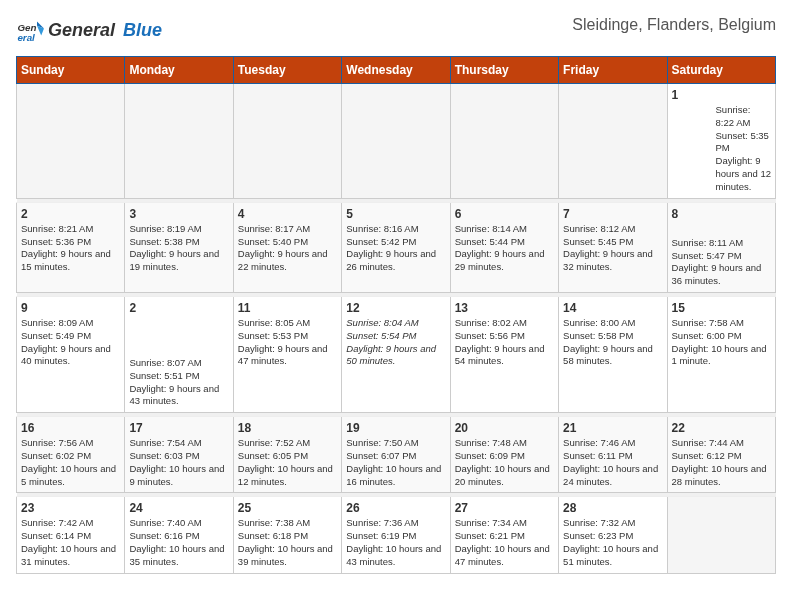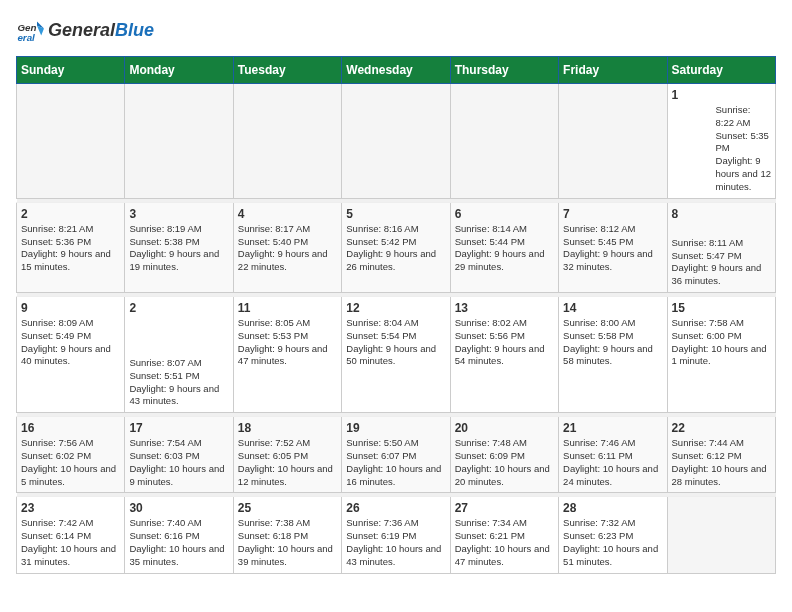--- a/index.html
+++ b/index.html
@@ -46,21 +46,21 @@
     }
     .location-title {
       font-size: 16px;
       color: #555;
     }
     .calendar {
       width: 100%;
       border-collapse: collapse;
     }
     .calendar th {
-      background: #15803d;
+      background: #c2410c;
       color: #fff;
       font-size: 12px;
       font-weight: bold;
       padding: 6px 4px;
       text-align: left;
       border: 1px solid #1a5da0;
     }
     .calendar td {
       border: 1px solid #ccc;
       vertical-align: top;
@@ -94,27 +94,28 @@
 
 <div class="header-area">
   <div class="logo">
     <svg class="logo-icon" viewBox="0 0 40 40">
       <text x="2" y="22" font-size="14" font-weight="bold" fill="#333">Gen</text>
       <text x="2" y="36" font-size="14" font-weight="bold" fill="#1a6fba">eral</text>
       <polygon points="30,8 40,18 30,14" fill="#1a6fba"></polygon>
       <polygon points="30,14 40,18 36,28" fill="#3399dd"></polygon>
     </svg>
     <div>
-      <div style="display:flex; gap:0px;align-items:flex-end;">
+      <div style="display:flex; gap:8px;align-items:flex-end;">
         <span class="logo-text-general">General</span>
           <span class="logo-text-blue">Blue</span>
       </div>
     </div>
   </div>
   <div class="title-area">
+    <div class="location-title">Sleidinge, Flanders, Belgium</div>
   </div>
 </div>
 
 <table class="calendar">
   <thead>
     <tr>
       <th>Sunday</th>
       <th>Monday</th>
       <th>Tuesday</th>
       <th>Wednesday</th>
@@ -214,21 +215,21 @@
 Daylight: 9 hours and 43 minutes.</div>
         </td>
         <td>
           <span class="day-number">11</span>
           <div class="day-info" style="white-space: pre-line;">Sunrise: 8:05 AM
 Sunset: 5:53 PM
 Daylight: 9 hours and 47 minutes.</div>
         </td>
         <td>
           <span class="day-number">12</span>
-          <div class="day-info" style="white-space: pre-line;">Sunrise: 8:04 AM
+          <div class="day-info" style="white-space: pre-line; font-style: italic;">Sunrise: 8:04 AM
 Sunset: 5:54 PM
 Daylight: 9 hours and 50 minutes.</div>
         </td>
         <td>
           <span class="day-number">13</span>
           <div class="day-info" style="white-space: pre-line;">Sunrise: 8:02 AM
 Sunset: 5:56 PM
 Daylight: 9 hours and 54 minutes.</div>
         </td>
         <td>
@@ -267,21 +268,21 @@
 Daylight: 10 hours and 9 minutes.</div>
         </td>
         <td>
           <span class="day-number">18</span>
           <div class="day-info" style="white-space: pre-line;">Sunrise: 7:52 AM
 Sunset: 6:05 PM
 Daylight: 10 hours and 12 minutes.</div>
         </td>
         <td>
           <span class="day-number">19</span>
-          <div class="day-info" style="white-space: pre-line;">Sunrise: 5:50 AM
+          <div class="day-info" style="white-space: pre-line;">Sunrise: 7:50 AM
 Sunset: 6:07 PM
 Daylight: 10 hours and 16 minutes.</div>
         </td>
         <td>
           <span class="day-number">20</span>
           <div class="day-info" style="white-space: pre-line;">Sunrise: 7:48 AM
 Sunset: 6:09 PM
 Daylight: 10 hours and 20 minutes.</div>
         </td>
         <td>
@@ -307,21 +308,21 @@
         <td style="height: 4px; padding: 0px; border-left: none; border-right: none; border-top: none; border-bottom: 1px solid rgb(238, 238, 238); background: rgb(240, 240, 240);"></td>
       </tr>
       <tr>
         <td>
           <span class="day-number">23</span>
           <div class="day-info" style="white-space: pre-line;">Sunrise: 7:42 AM
 Sunset: 6:14 PM
 Daylight: 10 hours and 31 minutes.</div>
         </td>
         <td>
-          <span class="day-number">30</span>
+          <span class="day-number">24</span>
           <div class="day-info" style="white-space: pre-line;">Sunrise: 7:40 AM
 Sunset: 6:16 PM
 Daylight: 10 hours and 35 minutes.</div>
         </td>
         <td>
           <span class="day-number">25</span>
           <div class="day-info" style="white-space: pre-line;">Sunrise: 7:38 AM
 Sunset: 6:18 PM
 Daylight: 10 hours and 39 minutes.</div>
         </td>

